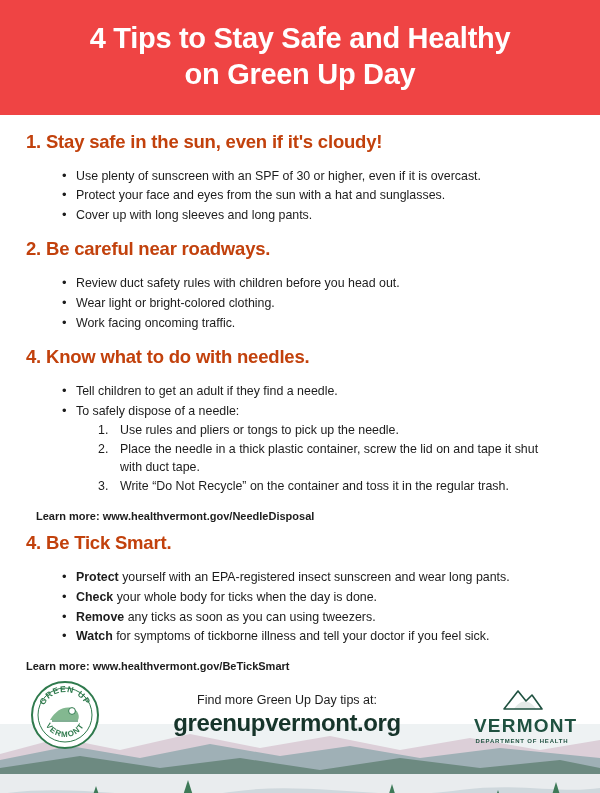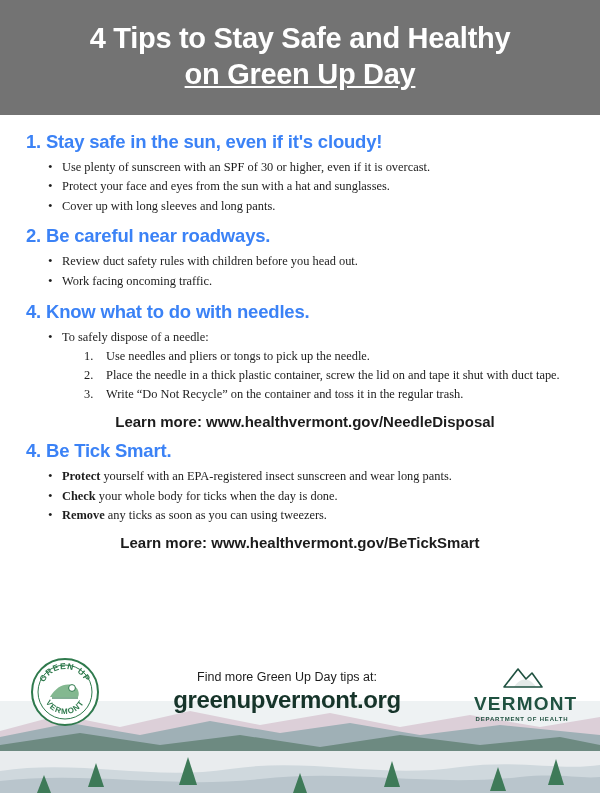--- a/index.html
+++ b/index.html
@@ -18,61 +18,59 @@
   .page {
     width: 600px;
     height: 793px;
     position: relative;
     display: flex;
     flex-direction: column;
   }
 
   
   .header {
-    background: #737373;
+    background: #ef4444;
     color: #ffffff;
     padding: 20px 30px 22px 30px;
     text-align: center;
   }
   .header-title {
     font-size: 29px;
     font-weight: bold;
     line-height: 1.25;
     letter-spacing: -0.3px;
   }
   .header-title .line2 {
     display: block;
-    text-decoration: underline;
   }
 
   
   .content {
     padding: 14px 26px 0 26px;
     flex: 1 1 auto;
   }
 
   .tip {
     margin-bottom: 4px;
   }
   .tip-heading {
     font-size: 18.5px;
     font-weight: bold;
-    color: #3b82f6;
+    color: #c2410c;
     margin: 10px 0 5px 0;
     letter-spacing: -0.2px;
   }
   .tip:first-child .tip-heading {
     margin-top: 2px;
   }
 
   ul.bullets {
     list-style: none;
-    margin: 0;
+    margin: 14px;
     padding: 0 0 0 20px;
-    font-family: Liberation Serif, serif;
   }
   ul.bullets > li {
     position: relative;
     padding-left: 16px;
     font-size: 12.4px;
     line-height: 1.5;
     margin-bottom: 1px;
     color: #1c1c1c;
   }
   ul.bullets > li::before {
@@ -103,22 +101,22 @@
   }
   ol.numbered > li::before {
     content: counter(sub) ".";
     position: absolute;
     left: 0;
     top: 0;
     font-size: 12.4px;
   }
 
   .learn-more {
-    text-align: center;
-    font-size: 15px;
+    text-align: left;
+    font-size: 11px;
     font-weight: bold;
     margin: 9px 0 4px 0;
     color: #1c1c1c;
   }
   .learn-more.indent-left {
     padding-left: 10px;
   }
 
   
   .footer {
@@ -206,45 +204,48 @@
         <li>Use plenty of sunscreen with an SPF of 30 or higher, even if it is overcast.</li>
         <li>Protect your face and eyes from the sun with a hat and sunglasses.</li>
         <li>Cover up with long sleeves and long pants.</li>
       </ul>
     </div>
 
     <div class="tip">
       <div class="tip-heading">2. Be careful near roadways.</div>
       <ul class="bullets">
         <li>Review duct safety rules with children before you head out.</li>
+        <li>Wear light or bright-colored clothing.</li>
         <li>Work facing oncoming traffic.</li>
       </ul>
     </div>
 
     <div class="tip">
       <div class="tip-heading">4. Know what to do with needles.</div>
       <ul class="bullets">
+        <li>Tell children to get an adult if they find a needle.</li>
         <li>
           <span>To safely dispose of a needle:</span>
           <ol class="numbered">
-            <li>Use needles and pliers or tongs to pick up the needle.</li>
+            <li>Use rules and pliers or tongs to pick up the needle.</li>
             <li>Place the needle in a thick plastic container, screw the lid on and tape it shut with duct tape.</li>
             <li>Write “Do Not Recycle” on the container and toss it in the regular trash.</li>
           </ol>
         </li>
       </ul>
       <div class="learn-more indent-left">Learn more: www.healthvermont.gov/NeedleDisposal</div>
     </div>
 
     <div class="tip">
       <div class="tip-heading">4. Be Tick Smart.</div>
       <ul class="bullets">
         <li><b>Protect</b><span> yourself with an EPA-registered insect sunscreen and wear long pants.</span></li>
         <li><b>Check</b><span> your whole body for ticks when the day is done.</span></li>
         <li><b>Remove</b><span> any ticks as soon as you can using tweezers.</span></li>
+        <li><b>Watch</b><span> for symptoms of tickborne illness and tell your doctor if you feel sick.</span></li>
       </ul>
       <div class="learn-more">Learn more: www.healthvermont.gov/BeTickSmart</div>
     </div>
 
   </div>
 
   <div class="footer">
 
     <svg class="scenery" viewBox="0 0 600 92" preserveAspectRatio="none">
       <rect x="0" y="0" width="600" height="92" fill="#eef2f3"></rect>

